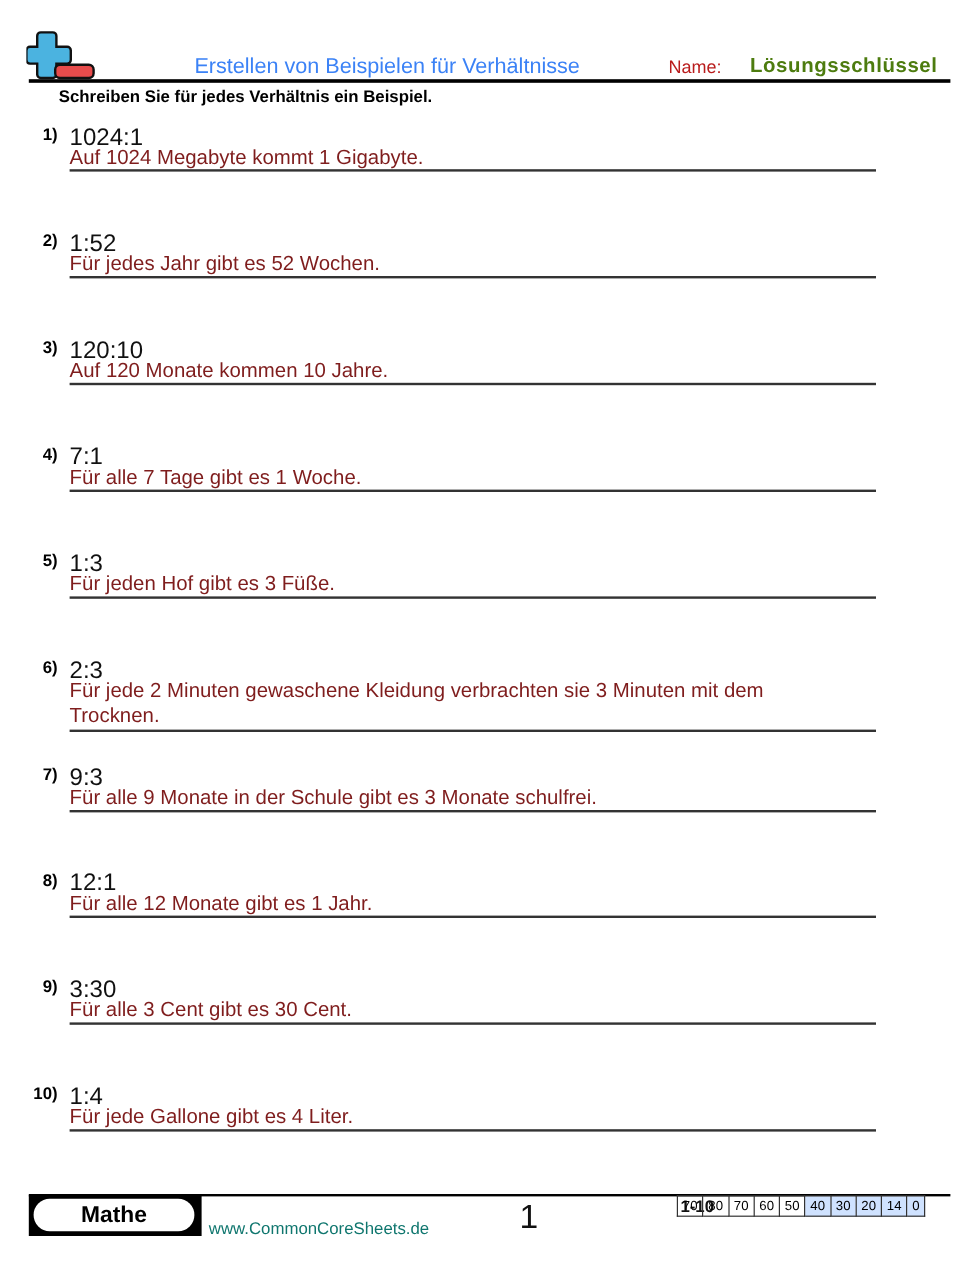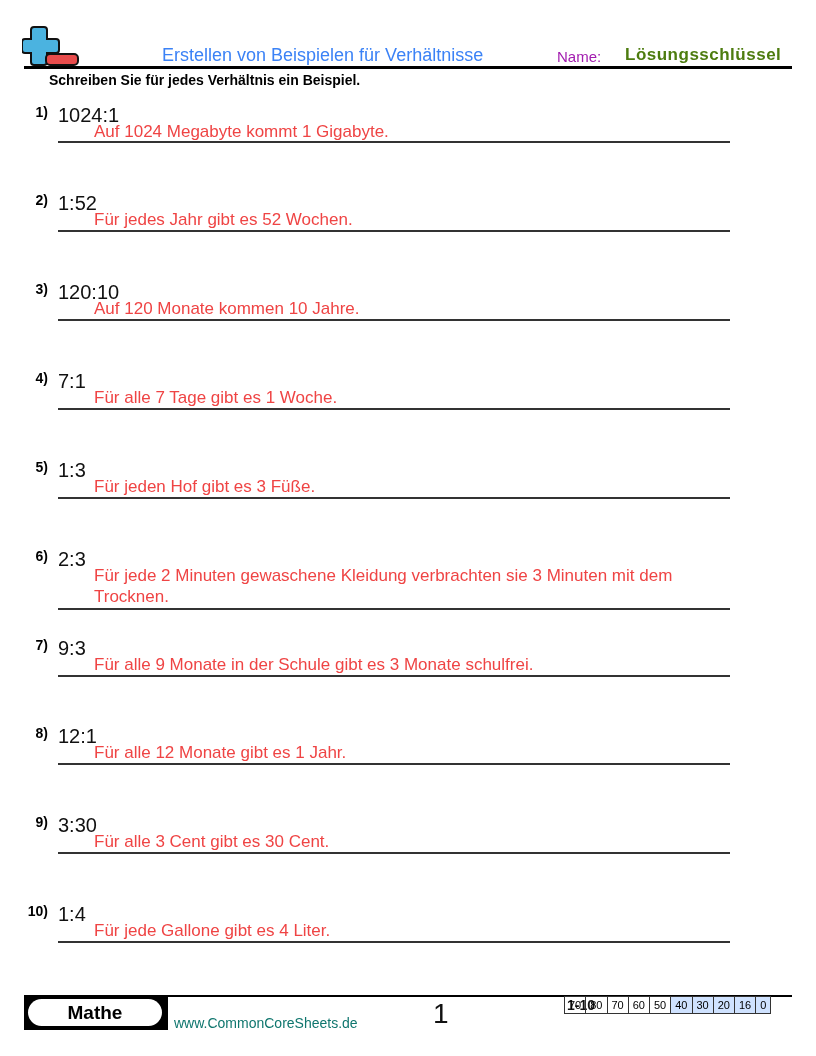--- a/index.html
+++ b/index.html
@@ -1,27 +1,27 @@
 <!DOCTYPE html>
 <html><head>
 <meta charset="utf-8">
 <style>
   html, body { margin:0; padding:0; background:#fff; }
   body { width:816px; height:1056px; position:relative; overflow:hidden; font-family:"Liberation Sans", "DejaVu Sans", sans-serif; color:#000; }
   .abs { position:absolute; }
   .logo { left:22px; top:24px; width:58px; height:44px; }
   .title { left:162px; top:45px; font-size:18px; color:#3b82f6; }
-  .name-label { left:557px; top:48px; font-size:15px; color:#a21caf; }
+  .name-label { left:557px; top:48px; font-size:15px; color:#b91c1c; }
   .name-value { left:625px; top:45px; font-size:17px; font-weight:bold; color:#4d7c0f; letter-spacing:0.5px; }
   .header-rule { left:24px; top:66px; width:768px; height:3px; background:#000; }
   .instructions { left:24px; top:72px; font-size:14px; font-weight:bold;margin-left:25px; }
   .problem { position:absolute; left:0; width:816px; }
   .pnum { position:absolute; right:768px; font-size:14px; font-weight:bold; text-align:right; white-space:nowrap; }
   .pratio { position:absolute; left:58px; font-size:20px; color:#111; }
-  .panswer { position:absolute; left:58px; width:660px; font-size:17px; line-height:21px; color:#ef4444;margin-left:36px; }
+  .panswer { position:absolute; left:58px; width:660px; font-size:17px; line-height:21px; color:#7f1d1d; }
   .pline { position:absolute; left:58px; width:672px; height:2px; background:#333; }
   .footer-rule { left:24px; top:995px; width:768px; height:2px; background:#000; }
   .mathe-box { left:24px; top:996px; width:144px; height:34px; background:#000; }
   .mathe-pill { left:28px; top:999px; width:134px; height:27px; background:#fff; border-radius:14px; text-align:center; font-size:19px; font-weight:bold; line-height:28px; }
   .site { left:174px; top:1015px; font-size:14px; color:#0f766e; }
   .page-num { left:433px; top:998px; font-size:28px; color:#111; }
   .score-label { left:567px; top:997px; font-size:14px; color:#111;font-weight:bold; }
   .score-table { left:564px; top:996px; border-collapse:collapse; }
   .score-table td { border:1px solid #333; font-size:11px; padding:0 4px; height:16px; text-align:center; }
   .score-table td.hl { background:#cfe2ff; }
@@ -121,17 +121,17 @@
   <tbody>
       <tr>
     <td>70</td>
     <td>80</td>
     <td>70</td>
     <td>60</td>
     <td>50</td>
     <td class="hl">40</td>
     <td class="hl">30</td>
     <td class="hl">20</td>
-    <td class="hl">16</td>
+    <td class="hl">14</td>
     <td class="hl">0</td>
   </tr>
 </tbody>
   </table>
 
 </body></html>

